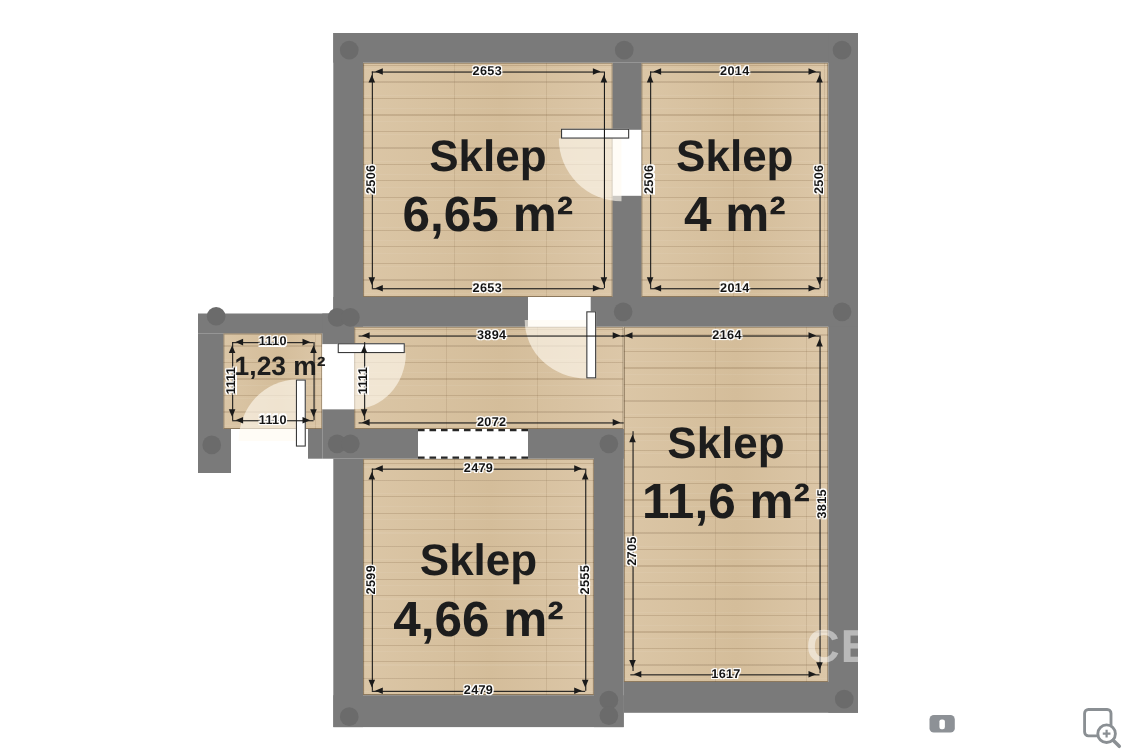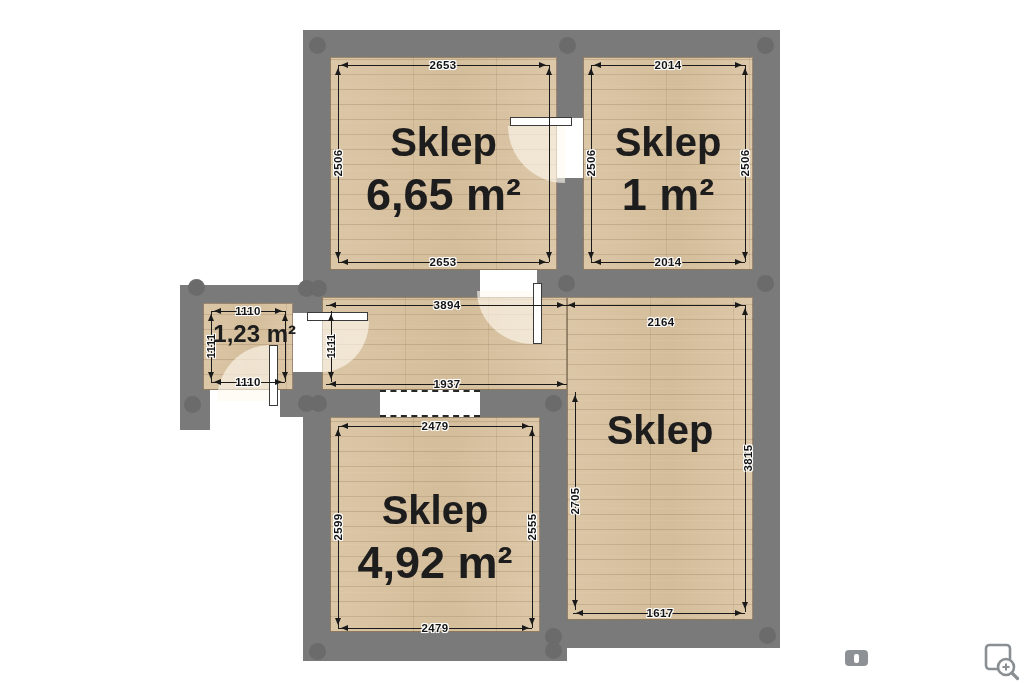--- a/index.html
+++ b/index.html
@@ -199,49 +199,51 @@
   <span class="dlab v" style="left:338px;top:163px;">2506</span>
   <span class="dlab" style="left:668px;top:65px;">2014</span>
   <span class="dlab" style="left:668px;top:262px;">2014</span>
   <span class="dlab v" style="left:591px;top:163px;">2506</span>
   <span class="dlab v" style="left:745px;top:163px;">2506</span>
   <span class="dlab" style="left:248px;top:311px;">1110</span>
   <span class="dlab" style="left:248px;top:382px;">1110</span>
   <span class="dlab v" style="left:211px;top:346px;">1111</span>
   <span class="dlab v" style="left:331px;top:346px;">1111</span>
   <span class="dlab" style="left:447px;top:305px;">3894</span>
-  <span class="dlab" style="left:447px;top:384px;">1937</span>
-  <span class="dlab" style="left:661px;top:322px;">2164</span>
+  <span class="dlab" style="left:447px;top:384px;">2072</span>
+  <span class="dlab" style="left:661px;top:305px;">2164</span>
   <span class="dlab" style="left:660px;top:613px;">1617</span>
   <span class="dlab v" style="left:748px;top:458px;">3815</span>
   <span class="dlab v" style="left:575px;top:501px;">2705</span>
   <span class="dlab" style="left:435px;top:426px;">2479</span>
   <span class="dlab" style="left:435px;top:628px;">2479</span>
   <span class="dlab v" style="left:338px;top:527px;">2599</span>
   <span class="dlab v" style="left:532px;top:527px;">2555</span>
 
   <div class="room-label" style="left:330px;top:57px;width:227px;height:225px;">
     <span class="nm">Sklep</span>
     <span class="ar2">6,65 m²</span>
   </div>
   <div class="room-label" style="left:583px;top:57px;width:170px;height:225px;">
     <span class="nm">Sklep</span>
-    <span class="ar2">1 m²</span>
+    <span class="ar2">4 m²</span>
   </div>
   <div class="room-label small" style="left:200px;top:300px;width:96px;height:68px;align-items:flex-end;">
     <span class="ar2">1,23 m²</span>
   </div>
   <div class="room-label" style="left:567px;top:330px;width:186px;height:200px;">
     <span class="nm">Sklep</span>
+    <span class="ar2">11,6 m²</span>
   </div>
   <div class="room-label" style="left:330px;top:445px;width:210px;height:185px;">
     <span class="nm">Sklep</span>
-    <span class="ar2">4,92 m²</span>
-  </div>
-
+    <span class="ar2">4,66 m²</span>
+  </div>
+
+  <div class="watermark" style="left:733px;top:564px;">CE</div>
 
   <div class="badge" style="left:845px;top:650px;">
     <div class="pill"></div>
   </div>
   <svg style="position:absolute;left:982px;top:641px;" width="38" height="40" viewBox="0 0 38 40">
     <rect x="4" y="4" width="24" height="24" rx="3.5" fill="#ffffff" stroke="#8a8f93" stroke-width="2.6"></rect>
     <circle cx="24" cy="26" r="8" fill="#ffffff" stroke="#8a8f93" stroke-width="2.6"></circle>
     <line x1="30" y1="32" x2="35.5" y2="37.5" stroke="#8a8f93" stroke-width="3.2" stroke-linecap="round"></line>
     <line x1="20.5" y1="26" x2="27.5" y2="26" stroke="#8a8f93" stroke-width="2"></line>
     <line x1="24" y1="22.5" x2="24" y2="29.5" stroke="#8a8f93" stroke-width="2"></line>

